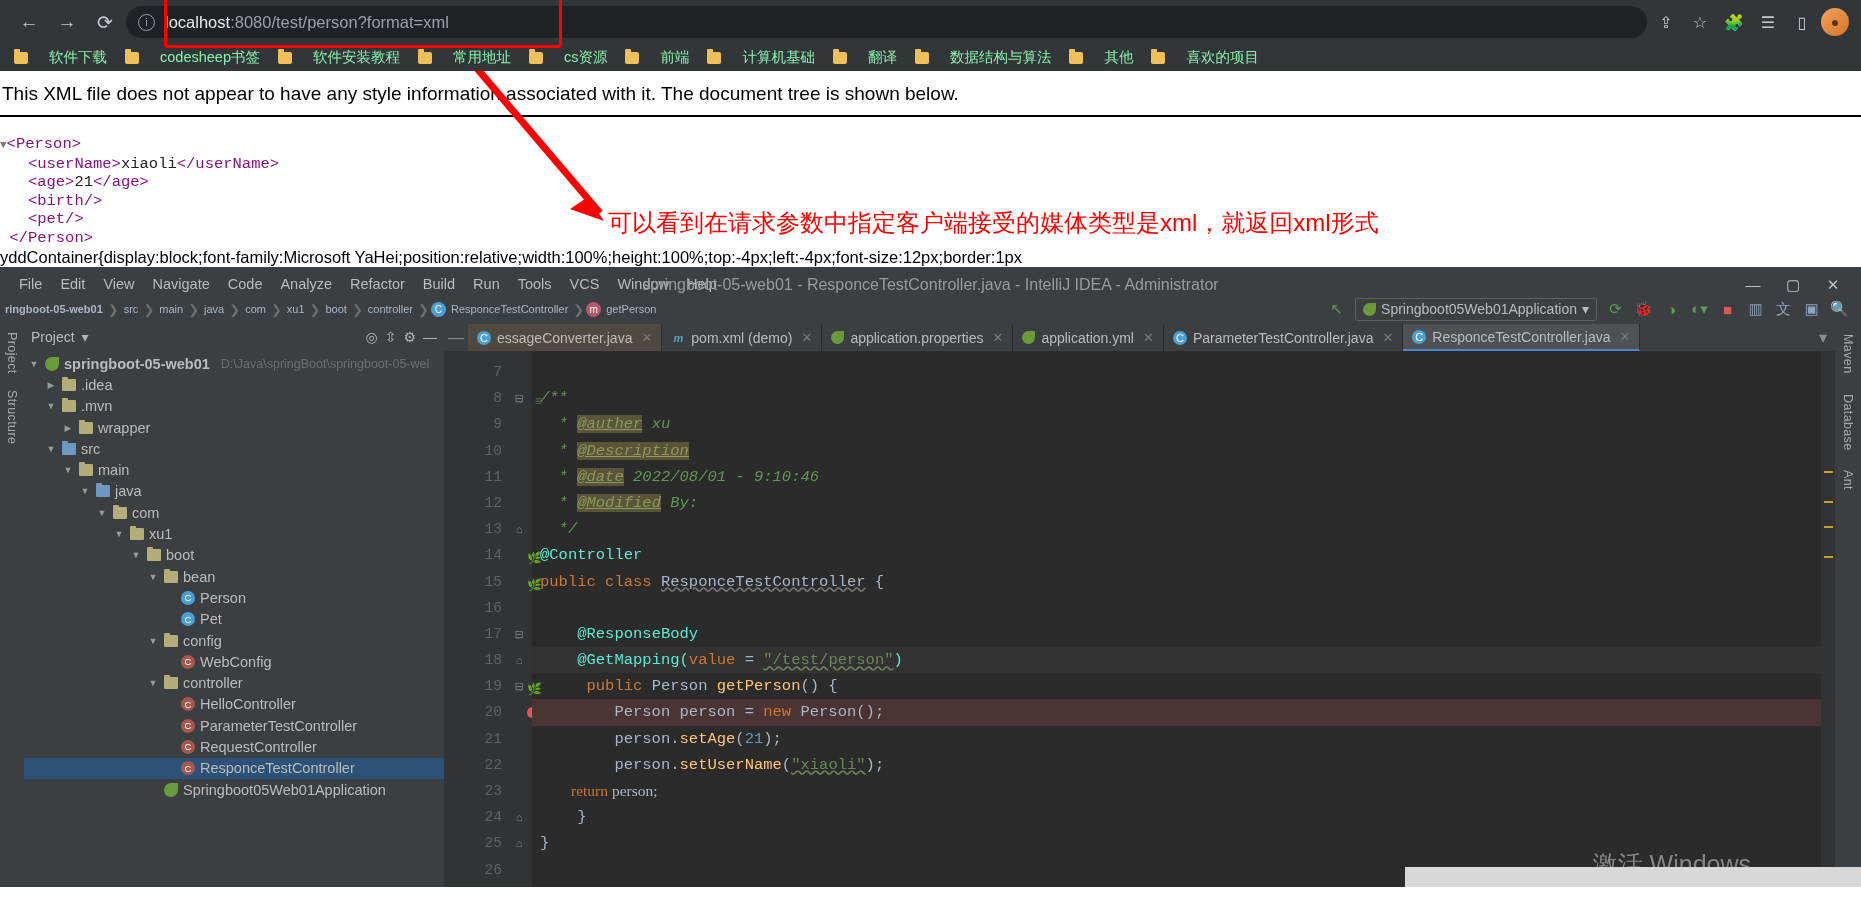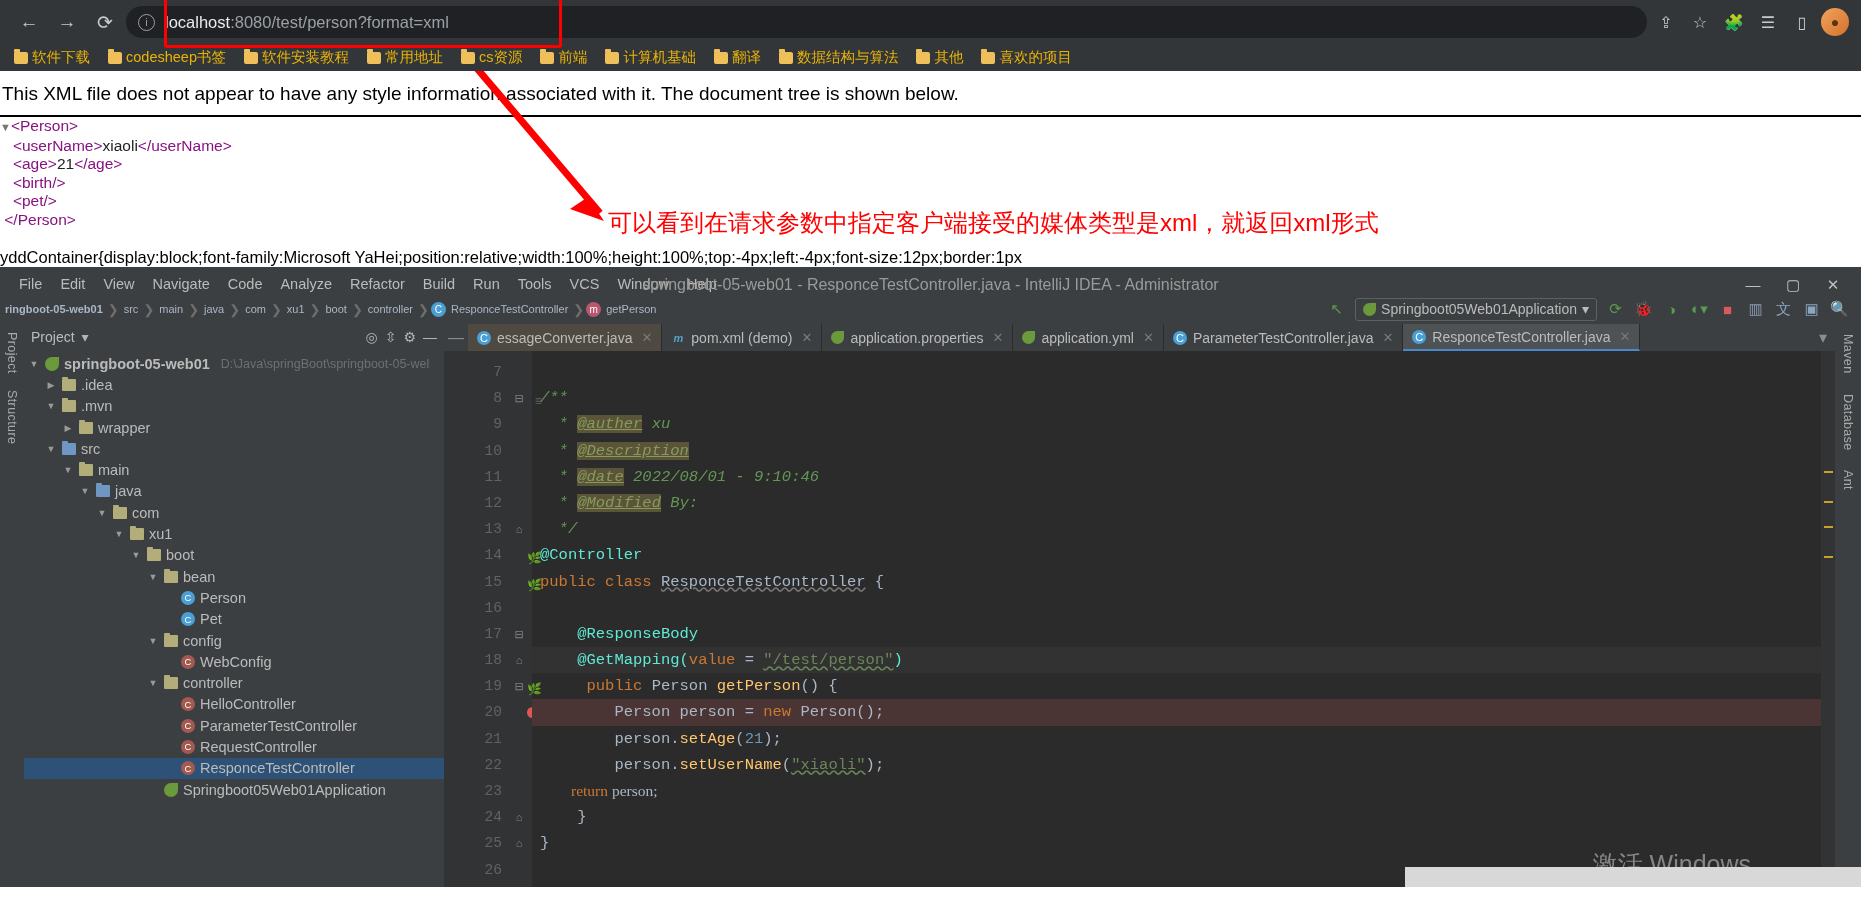--- a/index.html
+++ b/index.html
@@ -46,44 +46,44 @@
     width: 28px; height: 28px; border-radius: 50%;
     background: linear-gradient(135deg,#f0a35e,#d4722b);
     display:flex;align-items:center;justify-content:center; flex:none;
     color:#5a3510; font-size: 14px;
   }
   .bookmarks {
     height: 27px; display: flex; align-items: center; gap: 2px;
     padding: 0 6px; background: #323639;
   }
   .bm {
-    display: flex; align-items: center; gap: 4px; padding: 2px 8px;
-    color: #eab308; font-size: 14.5px; white-space: nowrap; border-radius: 3px;
+    display: flex; align-items: center; gap: 21px; padding: 2px 8px;
+    color: #86efac; font-size: 14.5px; white-space: nowrap; border-radius: 3px;
   }
   .folder-ico {
     width: 14px; height: 12px; background: #efc05a; border-radius: 1px 2px 2px 2px;
     position: relative; flex: none;
   }
   .folder-ico:before {
     content:''; position:absolute; left:0; top:-2.5px; width: 6px; height: 3px;
     background: #efc05a; border-radius: 1px 1px 0 0;
   }
 
   
   .page {
     background: #fff; height: 196px; position: relative; overflow: hidden;
   }
   .xml-note {
     font-size: 19px; color: #000; padding: 12px 0 10px 2px;
     font-family: "Liberation Sans", sans-serif;
   }
   .xml-divider { height: 2px; background: #000; width: 100%; }
   .xml-tree {
-    font-family: Liberation Sans, sans-serif; font-size: 15.5px;
-    color: #881280; padding-top: 0; line-height: 18.5px;
+    font-family: Liberation Mono, monospace; font-size: 15.5px;
+    color: #881280; padding-top: 18px; line-height: 18.5px;
   }
   .xml-tree .ln { white-space: pre; }
   .xml-tree .tri { color: #777; font-size: 11px; }
   .xml-val { color: #222; }
   .css-leak {
     position: absolute; left: 0; bottom: 0; width: 100%;
     font-size: 16.5px; color: #000; white-space: nowrap;
     font-family: "Liberation Sans", sans-serif;
   }
   .annot {

